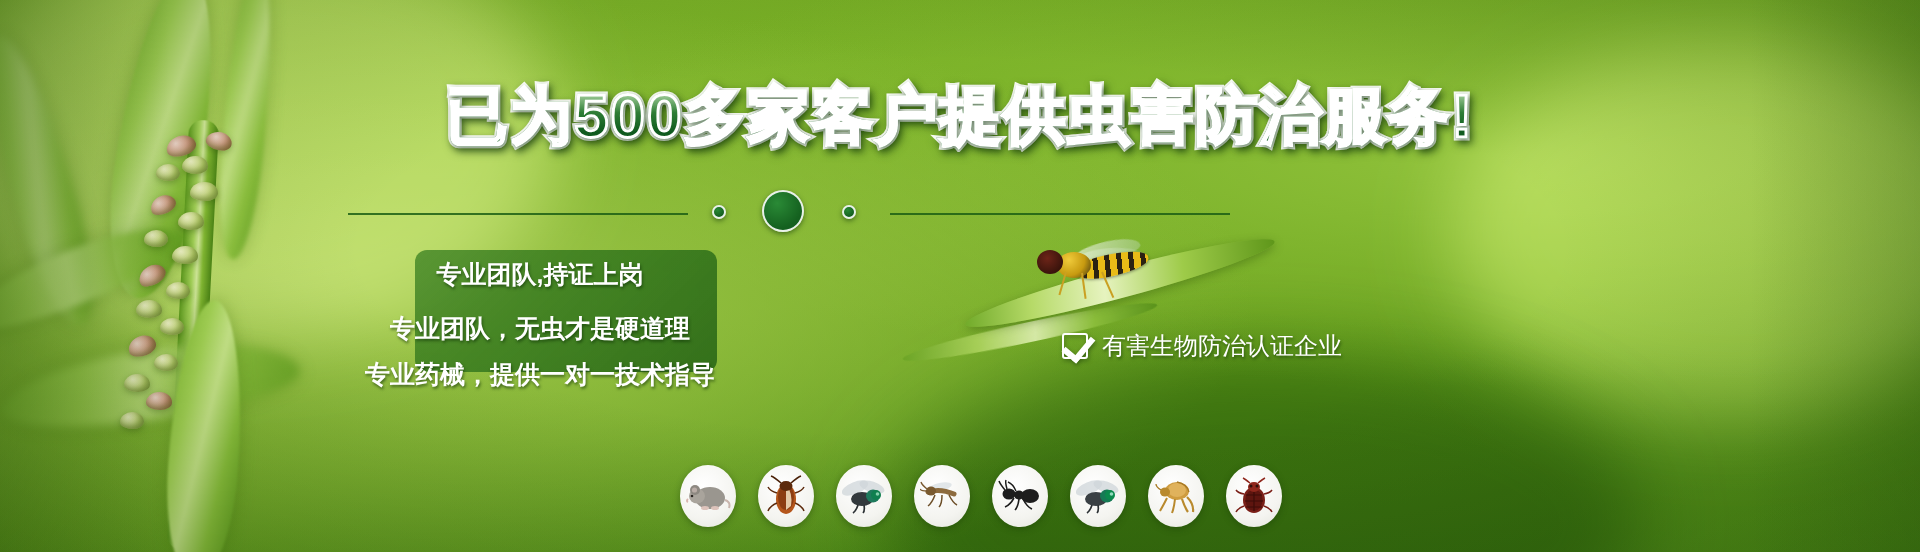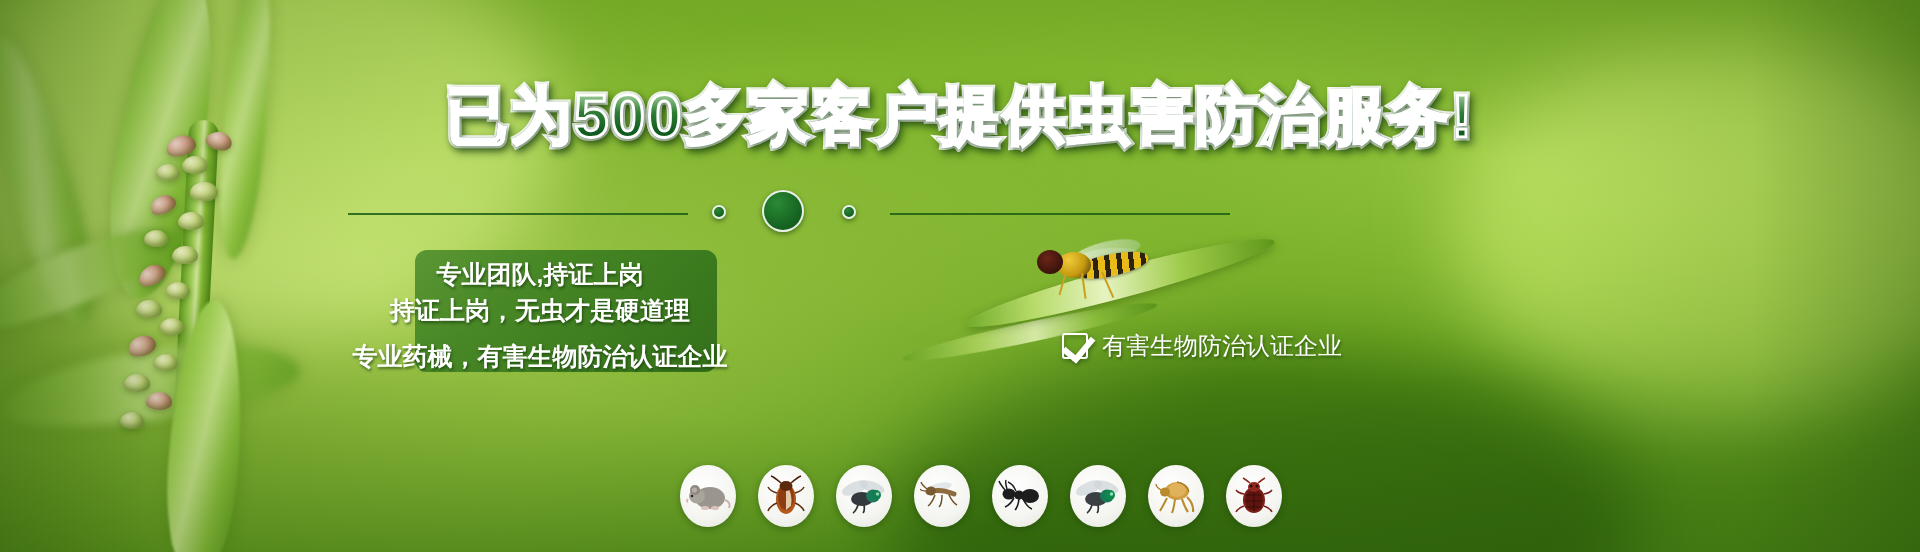--- a/index.html
+++ b/index.html
@@ -166,21 +166,21 @@
     backdrop-filter: blur(1px);
   }
   .panel-text {
     position: absolute; left: 330px; top: 258px; width: 420px;
     text-align: center; color: #ffffff; z-index: 3;
   }
   .panel-line {
     font-weight: 700; white-space: nowrap;
     text-shadow: 1px 2px 3px rgba(12,45,5,.6);
   }
-  .panel-line.l1 { font-size: 25px; margin-bottom: 3px; }
+  .panel-line.l1 { font-size: 25px; margin-bottom: 21px; }
   .panel-line.l2 { font-size: 25px; margin-bottom: 13px; }
   .panel-line.l3 { font-size: 25px; }
 
   
   .bullets {
     position: absolute; left: 1062px; top: 330px; z-index: 3;
   }
   .bullet {
     display: flex; align-items: center; gap: 14px;
     margin-bottom: 26px;
@@ -283,22 +283,22 @@
 
   <div class="sep-line left"></div>
   <div class="sep-line right"></div>
   <div class="dot d1"></div>
   <div class="dot d2"></div>
   <div class="dot d3"></div>
 
   <div class="panel"></div>
   <div class="panel-text">
     <div class="panel-line l1">专业团队,持证上岗</div>
-    <div class="panel-line l2">持证上岗，无虫才是硬道理</div>
-    <div class="panel-line l3">专业药械，有害生物防治认证企业</div>
+    <div class="panel-line l2">专业团队，无虫才是硬道理</div>
+    <div class="panel-line l3">专业药械，提供一对一技术指导</div>
   </div>
 
   <div class="bullets">
     <div class="bullet">
       <span class="check-box"></span>
       <span class="bullet-text">有害生物防治认证企业</span>
     </div>
   </div>
 
   <div class="pests">

